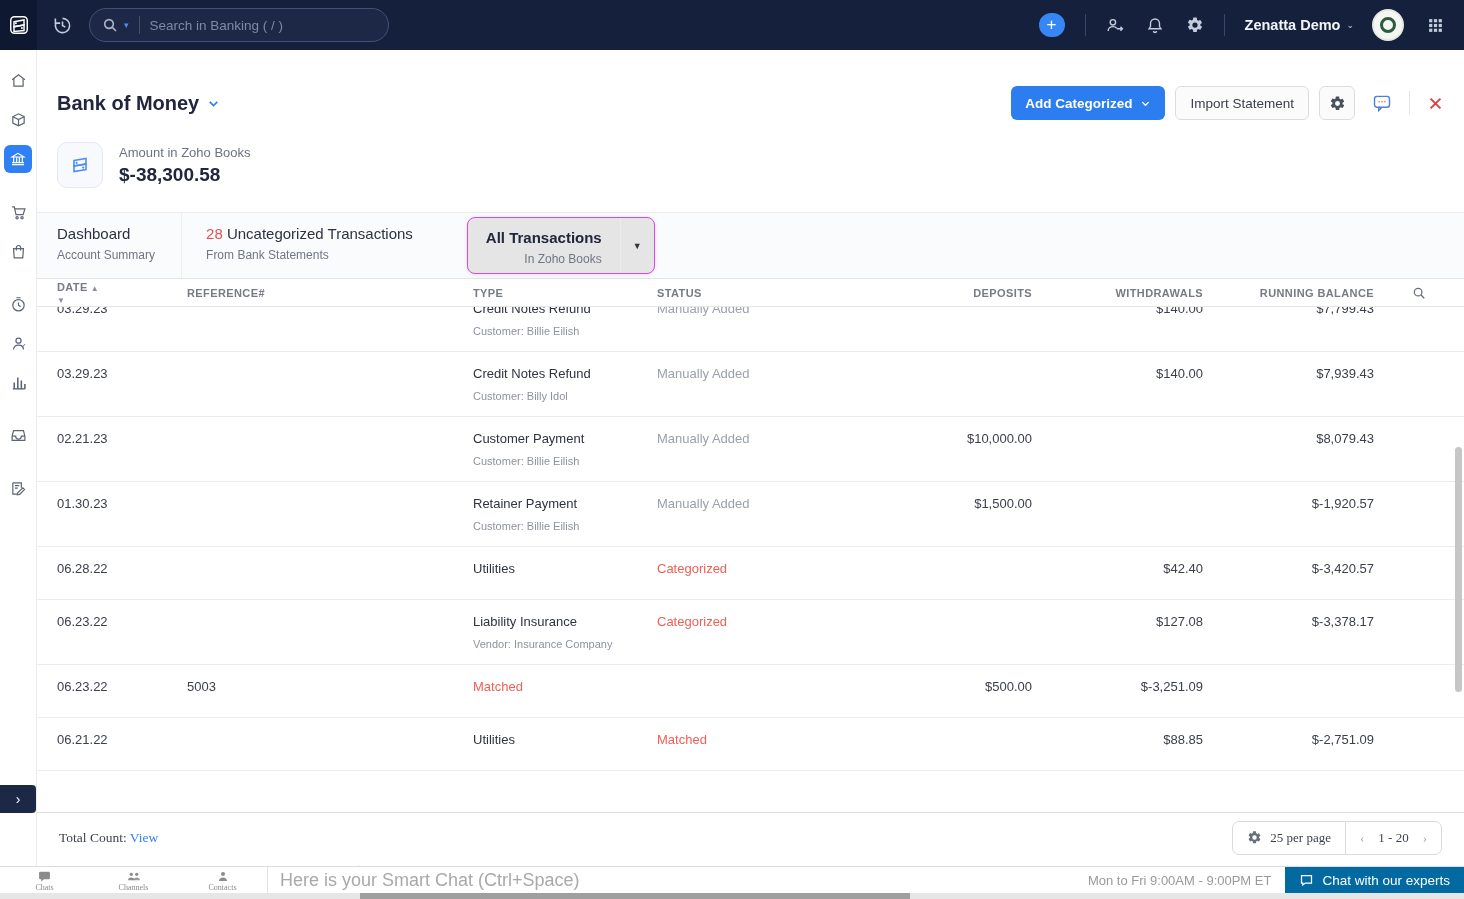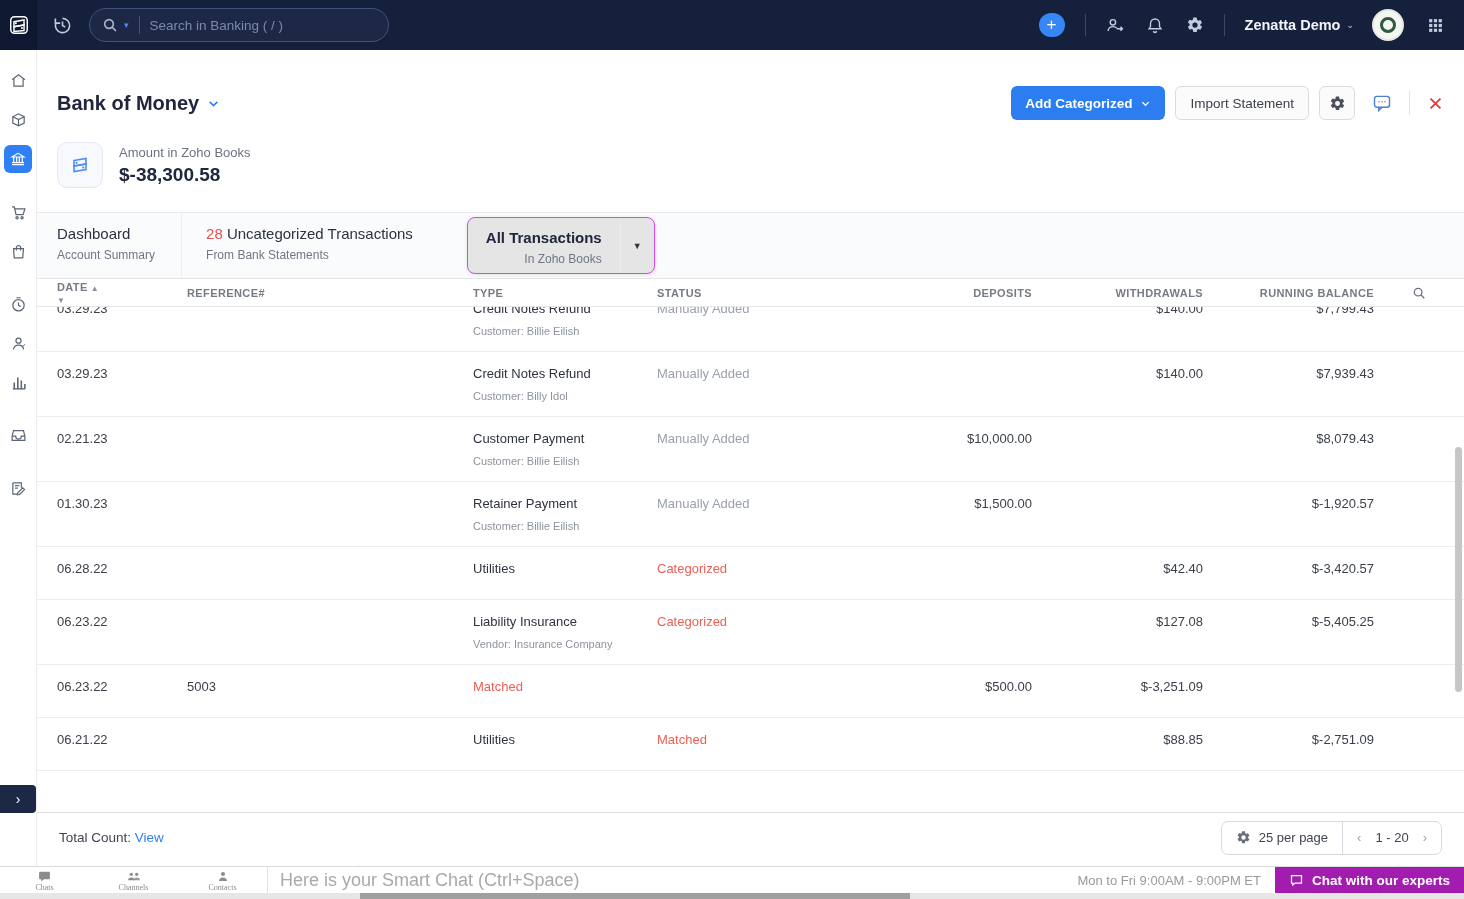--- a/index.html
+++ b/index.html
@@ -97,21 +97,21 @@
   .td.r { text-align:right; }
   .td .sub { font-size:11px; color:#8d939d; margin-top:9px; }
   .type-main { color:#2e3340; }
   .status-gray { color:#9aa1ab; }
   .status-red { color:#ec6056; }
   .vscroll { position:absolute; right:2px; top:140px; width:7px; height:245px;
     background:#c6c6c6; border-radius:4px; }
 
   
   .list-footer { position:absolute; left:37px; top:862px; width:1427px; height:54px; background:#fff;
-    border-top:1px solid #e0e0e0; display:flex; align-items:center; padding:0 22px; z-index:30; }
+    border-top:1px solid #e0e0e0; display:flex; align-items:center; padding:0 22px; z-index:30;font-family:Liberation Serif, serif; }
   .list-footer { top:812px; height:50px; }
   .total-count { font-size:13.5px; color:#3f4450; }
   .total-count a { color:#2f80f5; text-decoration:none; cursor:pointer; }
   .pager { margin-left:auto; display:flex; align-items:stretch; height:34px;
     border:1px solid #d7dbe1; border-radius:7px; overflow:hidden; background:#fff; }
   .pager .pp { display:flex; align-items:center; gap:8px; padding:0 14px; font-size:13px; color:#3f4450;
     border-right:1px solid #d7dbe1; cursor:pointer; }
   .pager .range { display:flex; align-items:center; gap:14px; padding:0 14px; font-size:13px; color:#3f4450; }
   .pager .arrow { color:#9aa5b5; cursor:pointer; font-size:13px; }
 
@@ -119,22 +119,22 @@
   .chatbar { position:absolute; left:0; top:866px; width:1464px; height:27px; background:#fff;
     border-top:1px solid #dcdcdc; display:flex; align-items:stretch; z-index:60; }
   .cb-item { width:89px; display:flex; flex-direction:column; align-items:center; justify-content:center;
     color:#8b8b8b; cursor:pointer; padding-top:1px;font-family:Liberation Serif, serif; }
   .cb-item .lbl { font-size:8px; margin-top:0px; }
   .cb-sep { width:1px; background:#e2e2e2; }
   .cb-input { flex:1; display:flex; align-items:center; padding-left:12px; }
   .cb-input input { border:none; outline:none; font-size:18px; color:#555; width:100%; background:transparent; }
   .cb-input input::placeholder { color:#a9a9a9; }
   .cb-hours { display:flex; align-items:center; font-size:13px; color:#9a9a9a; padding:0 14px; }
-  .cb-cta { background:#a21caf; color:#fff; display:flex; align-items:center; gap:8px;
-    padding:0 14px; font-size:13.5px; font-weight:bold; cursor:pointer; }
+  .cb-cta { background:#0369a1; color:#fff; display:flex; align-items:center; gap:8px;
+    padding:0 14px; font-size:13.5px; font-weight:normal; cursor:pointer; }
   .bottom-strip { position:absolute; left:0; top:893px; width:1464px; height:6px; background:#e6e6e6; }
   .bottom-strip .thumb { position:absolute; left:360px; width:550px; height:6px; background:#9f9f9f; }
   .bottom-strip .vline { position:absolute; left:358px; top:-28px; width:1px; height:28px; background:#e2e2e2; }
   svg { display:block; }
 </style>
 </head>
 <body>
 
 <div class="topbar">
   <div class="logo-cell">
@@ -452,21 +452,21 @@
       <div class="trow">
         <div class="td">06.23.22</div>
         <div class="td"></div>
         <div class="td">
             <div class="type-main">Liability Insurance</div>
             <div class="sub">Vendor: Insurance Company</div>
           </div>
         <div class="td status-red">Categorized</div>
         <div class="td r"></div>
         <div class="td r">$127.08</div>
-        <div class="td r">$-5,405.25</div>
+        <div class="td r">$-3,378.17</div>
         <div class="td"></div>
       </div>
 
       <div class="trow">
         <div class="td">06.23.22</div>
         <div class="td">5003</div>
         <div class="td status-red">Matched</div>
         <div class="td r"></div>
         <div class="td r">$500.00</div>
         <div class="td r">$-3,251.09</div>

